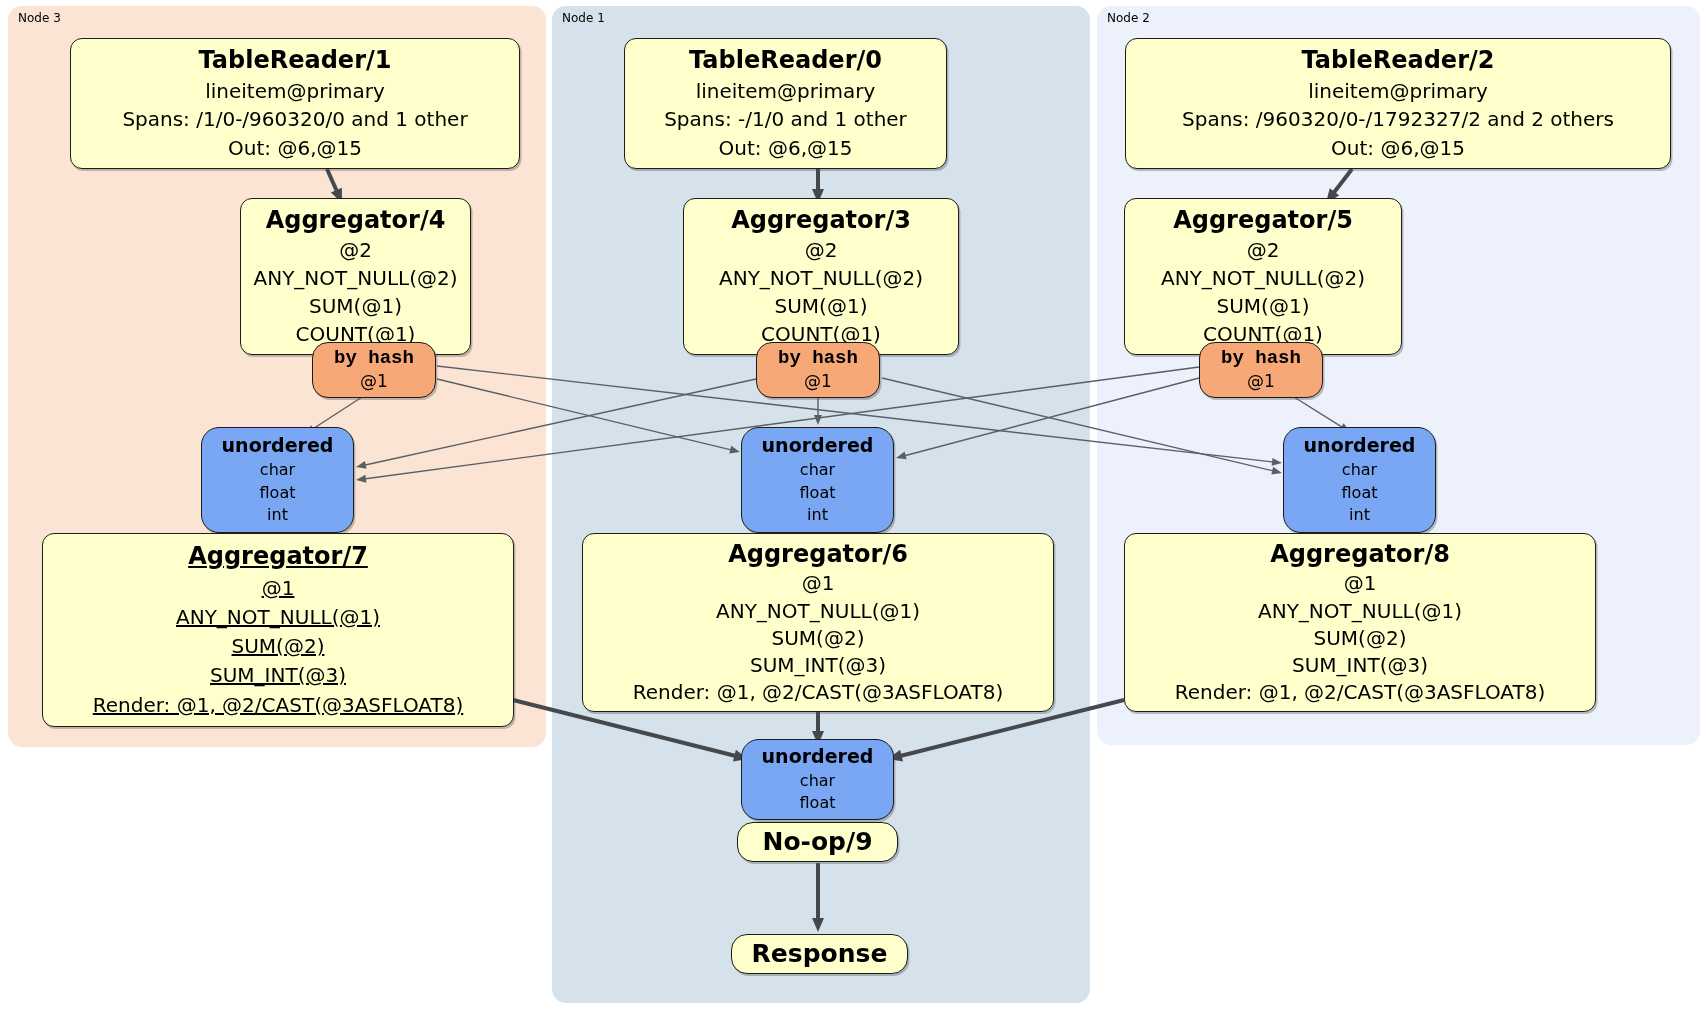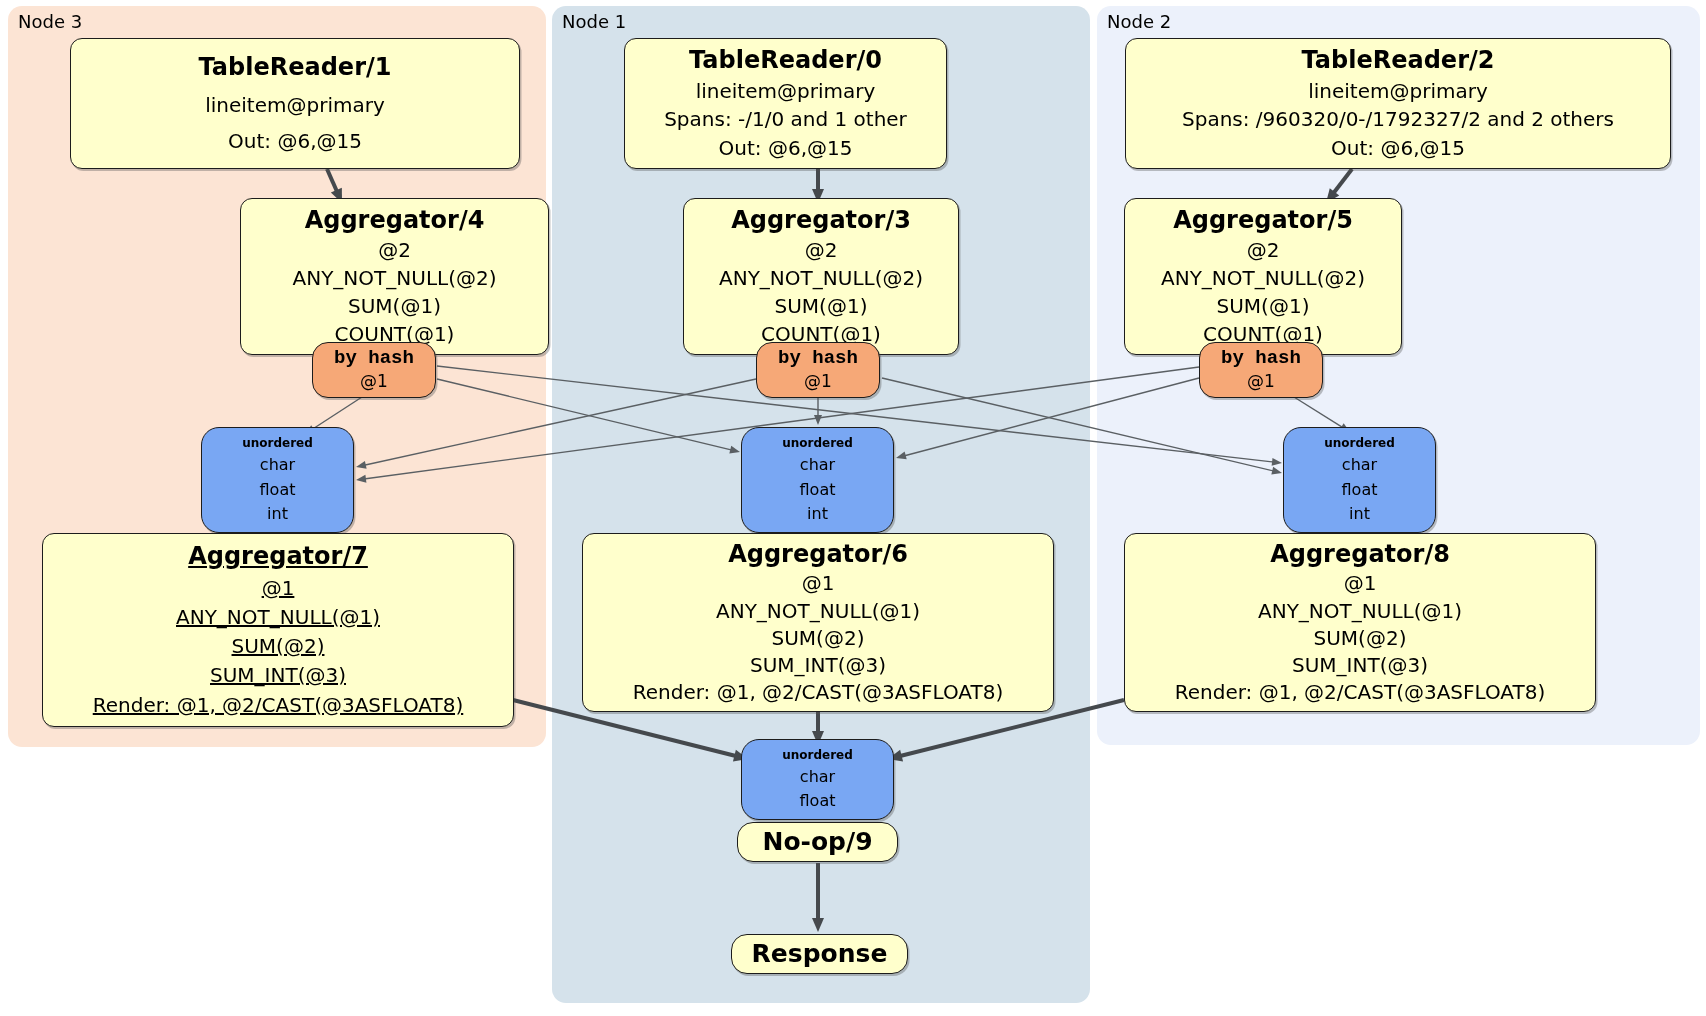--- a/index.html
+++ b/index.html
@@ -1,36 +1,36 @@
 <!DOCTYPE html>
 <html><head>
 <meta charset="utf-8">
 <style>
   html,body{margin:0;padding:0;background:#ffffff;}
   #canvas{
     position:relative;width:1706px;height:1016px;overflow:hidden;
     font-family:"DejaVu Sans","Liberation Sans",sans-serif;color:#000;
   }
   .region{position:absolute;border-radius:14px;z-index:0;}
-  .region-label{position:absolute;z-index:1;font-size:18px;color:#000;}
+  .region-label{position:absolute;z-index:1;font-size:12px;color:#000;}
   #edges{position:absolute;left:0;top:0;z-index:1;}
   .box{
     position:absolute;box-sizing:border-box;z-index:2;
     background:#ffffcc;border:1.5px solid #1c1c1c;border-radius:12px;
     display:flex;flex-direction:column;justify-content:space-evenly;
     text-align:center;box-shadow:1.5px 2px 0 rgba(80,80,80,0.35);
     padding:2px 4px;
   }
   .box .title{font-weight:bold;font-size:24px;line-height:1.05;white-space:nowrap;}
   .box .line{font-size:20px;line-height:1.05;white-space:nowrap;}
   .router{background:#f6a877;border-radius:16px;}
   .router .title{font-size:19px;font-family:Liberation Mono, monospace;}
   .router .line{font-size:17px;}
   .sync{background:#79a7f3;border-radius:18px;}
-  .sync .title{font-size:12px;}
+  .sync .title{font-size:19px;}
   .sync .line{font-size:16px;}
   .terminal{border-radius:16px;}
   .terminal .title{font-size:25px;}
 </style>
 </head>
 <body>
 
 <div id="canvas">
 
   <div class="region" style="left:8px;top:6px;width:538px;height:741px;background:#fce4d4;"></div>
@@ -72,36 +72,37 @@
       <polygon points="818,745 812,731 824,731" fill="#45494d"></polygon>
       <line x1="1124" y1="700" x2="896.1491970012208" y2="756.9627007496948" stroke="#45494d" stroke-width="4"></line>
       <polygon points="888,759 900.1267812518166,749.7836462486193 903.0372087522527,761.4253562503634" fill="#45494d"></polygon>
       <line x1="818" y1="863" x2="818" y2="923.6" stroke="#45494d" stroke-width="4"></line>
       <polygon points="818,932 812,918 824,918" fill="#45494d"></polygon>
     </svg>
 
   <div class="box" style="left:70px;top:38px;width:450px;height:131px;">
     <div class="title">TableReader/1</div>
     <div class="line">lineitem@primary</div>
+    <div class="line">Spans: /1/0-/960320/0 and 1 other</div>
     <div class="line">Out: @6,@15</div>
   </div>
   <div class="box" style="left:624px;top:38px;width:323px;height:131px;">
     <div class="title">TableReader/0</div>
     <div class="line">lineitem@primary</div>
     <div class="line">Spans: -/1/0 and 1 other</div>
     <div class="line">Out: @6,@15</div>
   </div>
   <div class="box" style="left:1125px;top:38px;width:546px;height:131px;">
     <div class="title">TableReader/2</div>
     <div class="line">lineitem@primary</div>
     <div class="line">Spans: /960320/0-/1792327/2 and 2 others</div>
     <div class="line">Out: @6,@15</div>
   </div>
 
-  <div class="box" style="left:240px;top:198px;width:309px;height:157px;">
+  <div class="box" style="left:240px;top:198px;width:231px;height:157px;">
     <div class="title">Aggregator/4</div>
     <div class="line">@2</div>
     <div class="line">ANY_NOT_NULL(@2)</div>
     <div class="line">SUM(@1)</div>
     <div class="line">COUNT(@1)</div>
   </div>
   <div class="box" style="left:683px;top:198px;width:276px;height:157px;">
     <div class="title">Aggregator/3</div>
     <div class="line">@2</div>
     <div class="line">ANY_NOT_NULL(@2)</div>

